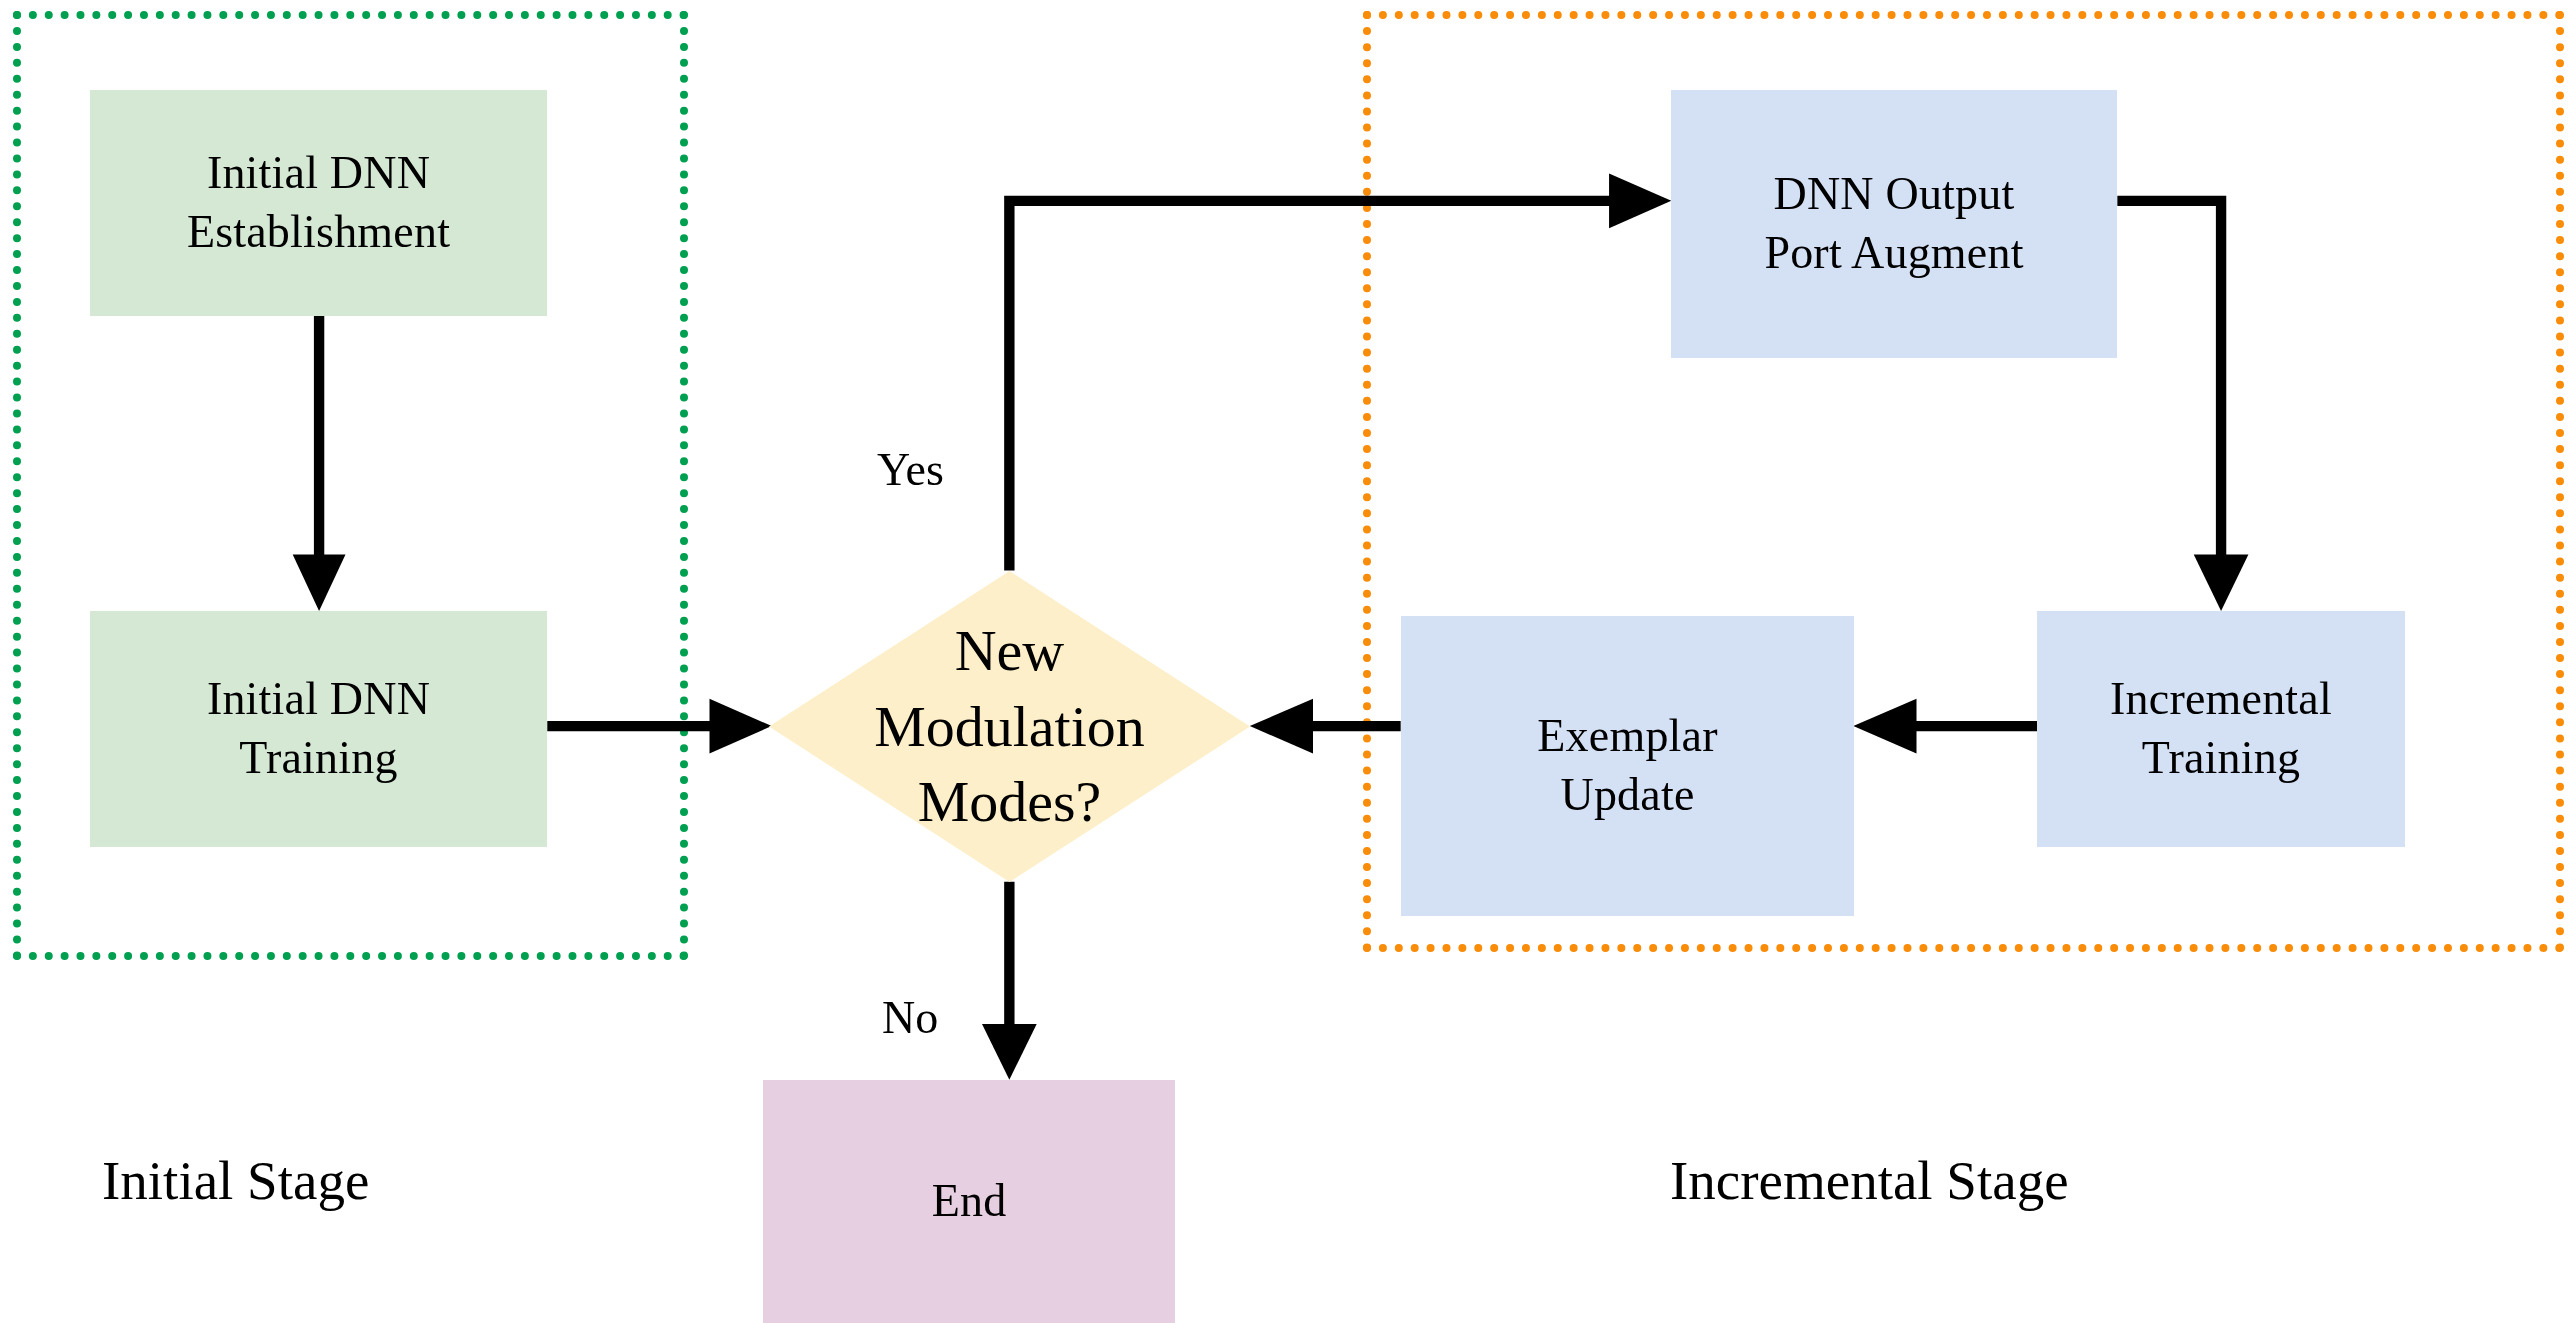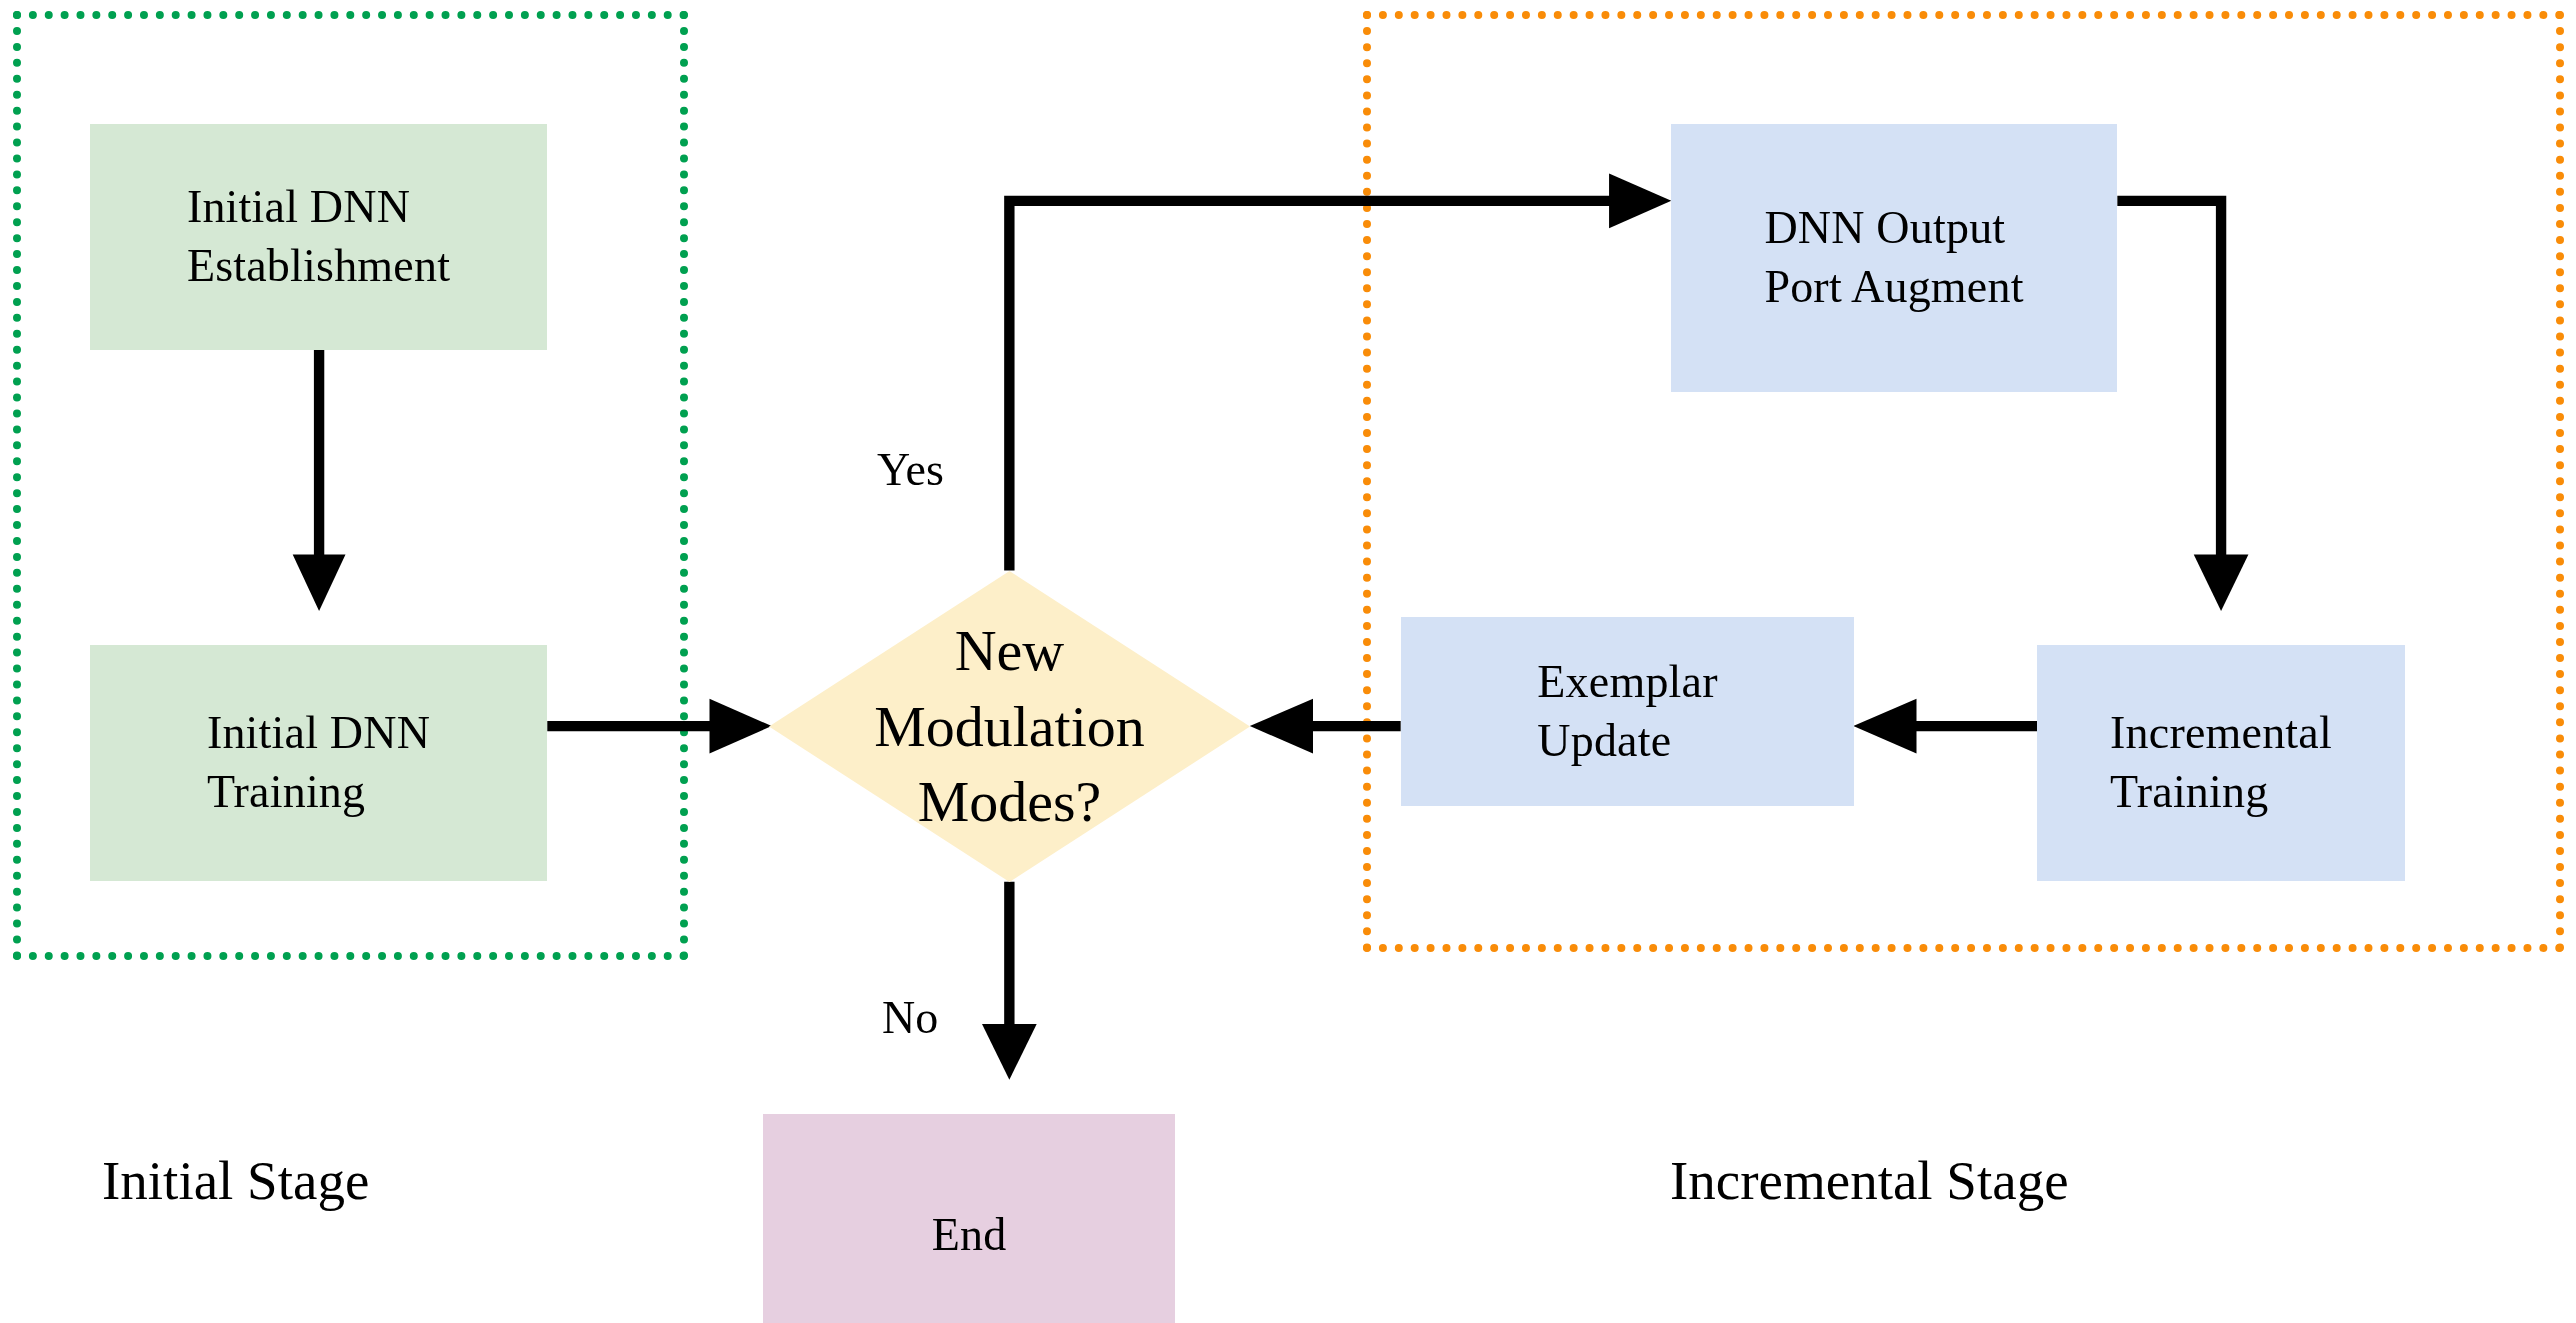--- a/index.html
+++ b/index.html
@@ -26,26 +26,25 @@
   }
   .region.orange {
     border: 8.5px dotted #f98c08;
   }
   .node {
     position: absolute;
     box-sizing: border-box;
     display: flex;
     align-items: center;
     justify-content: center;
-    text-align: left;
+    text-align: center;
     line-height: 1.28;
     font-size: 46px;
     letter-spacing: 0.2px;
     white-space: pre-line;
-    margin-top: 34px;
   }
   .node.green-fill { background: #d5e8d4; }
   .node.blue-fill  { background: #d4e1f5; }
   .node.pink-fill  { background: #e6cfe0; }
 
   .diamond-wrap {
     position: absolute;
   }
   .diamond-shape {
     position: absolute;
@@ -145,21 +144,21 @@
   <div class="node blue-fill" style="left:1671px; top:90px; width:446px; height:268px;">
     <span>DNN Output
 Port Augment</span>
   </div>
 
   <div class="node blue-fill" style="left:2037px; top:611px; width:368px; height:236px;">
     <span>Incremental
 Training</span>
   </div>
 
-  <div class="node blue-fill" style="left:1401px; top:583px; width:453px; height:189px;">
+  <div class="node blue-fill" style="left:1401px; top:616px; width:453px; height:300px;">
     <span>Exemplar
 Update</span>
   </div>
 
   <div class="node pink-fill" style="left:763px; top:1080px; width:412px; height:243px;">
     <span>End</span>
   </div>
 
   <div class="edge-label" style="left:877px; top:443px;">Yes</div>
 

